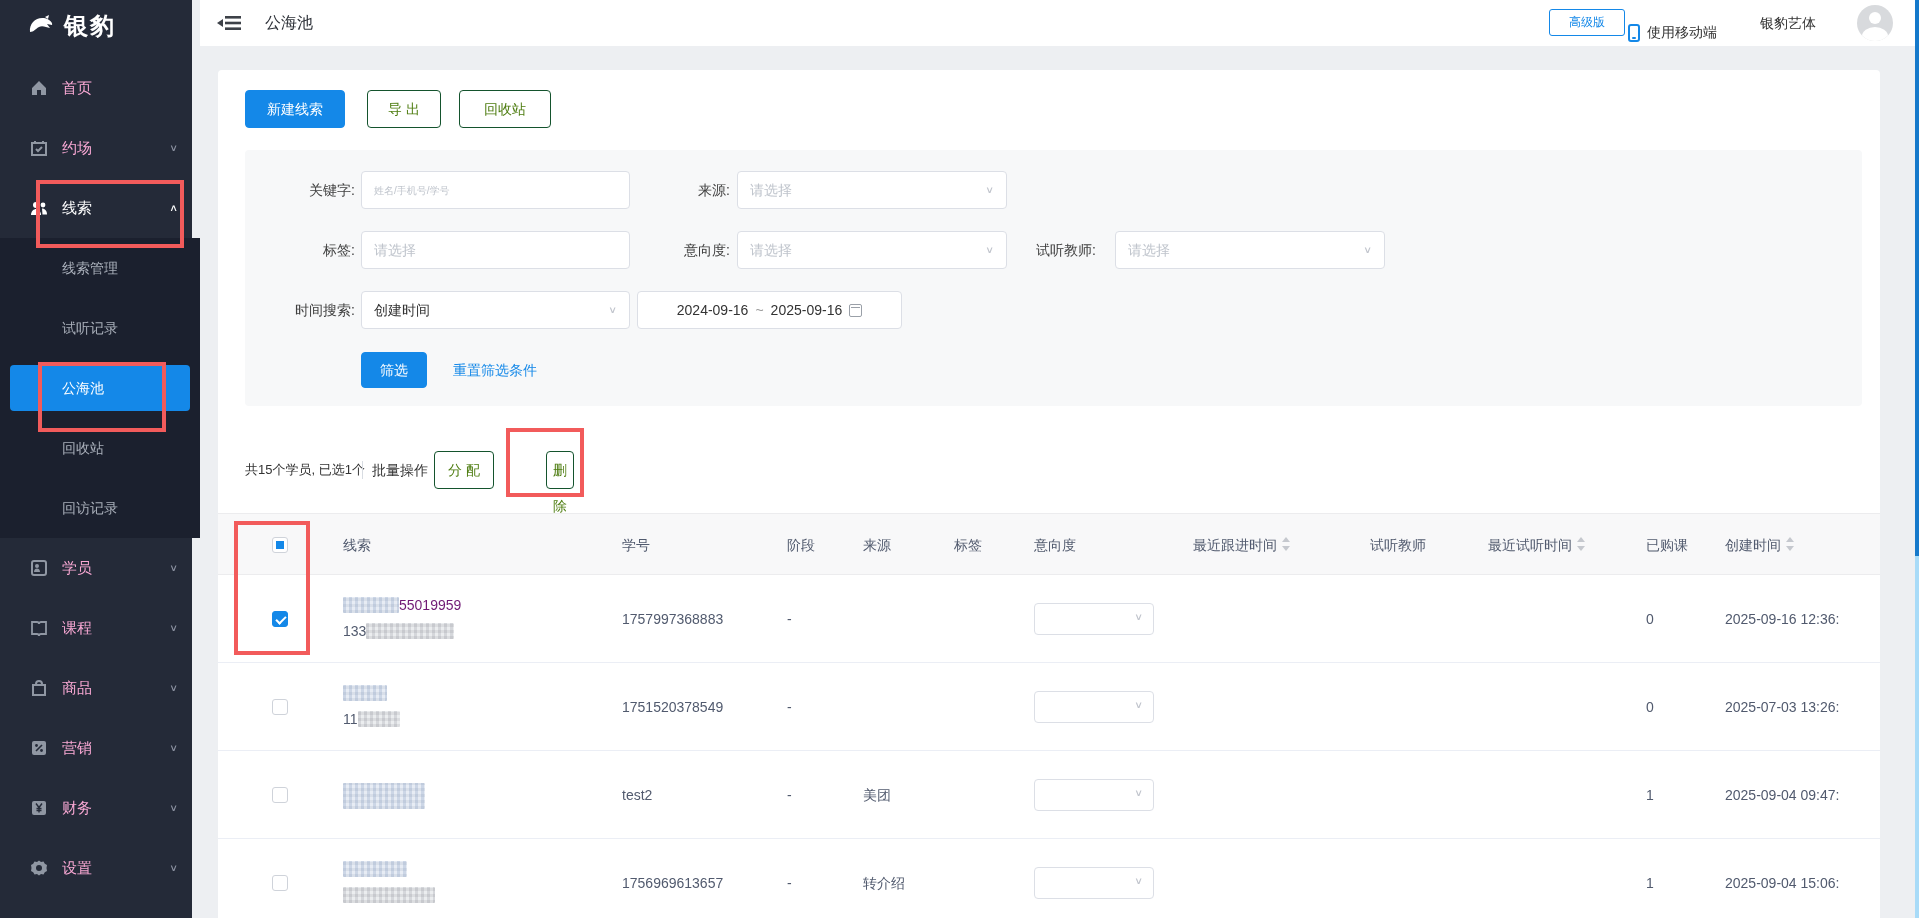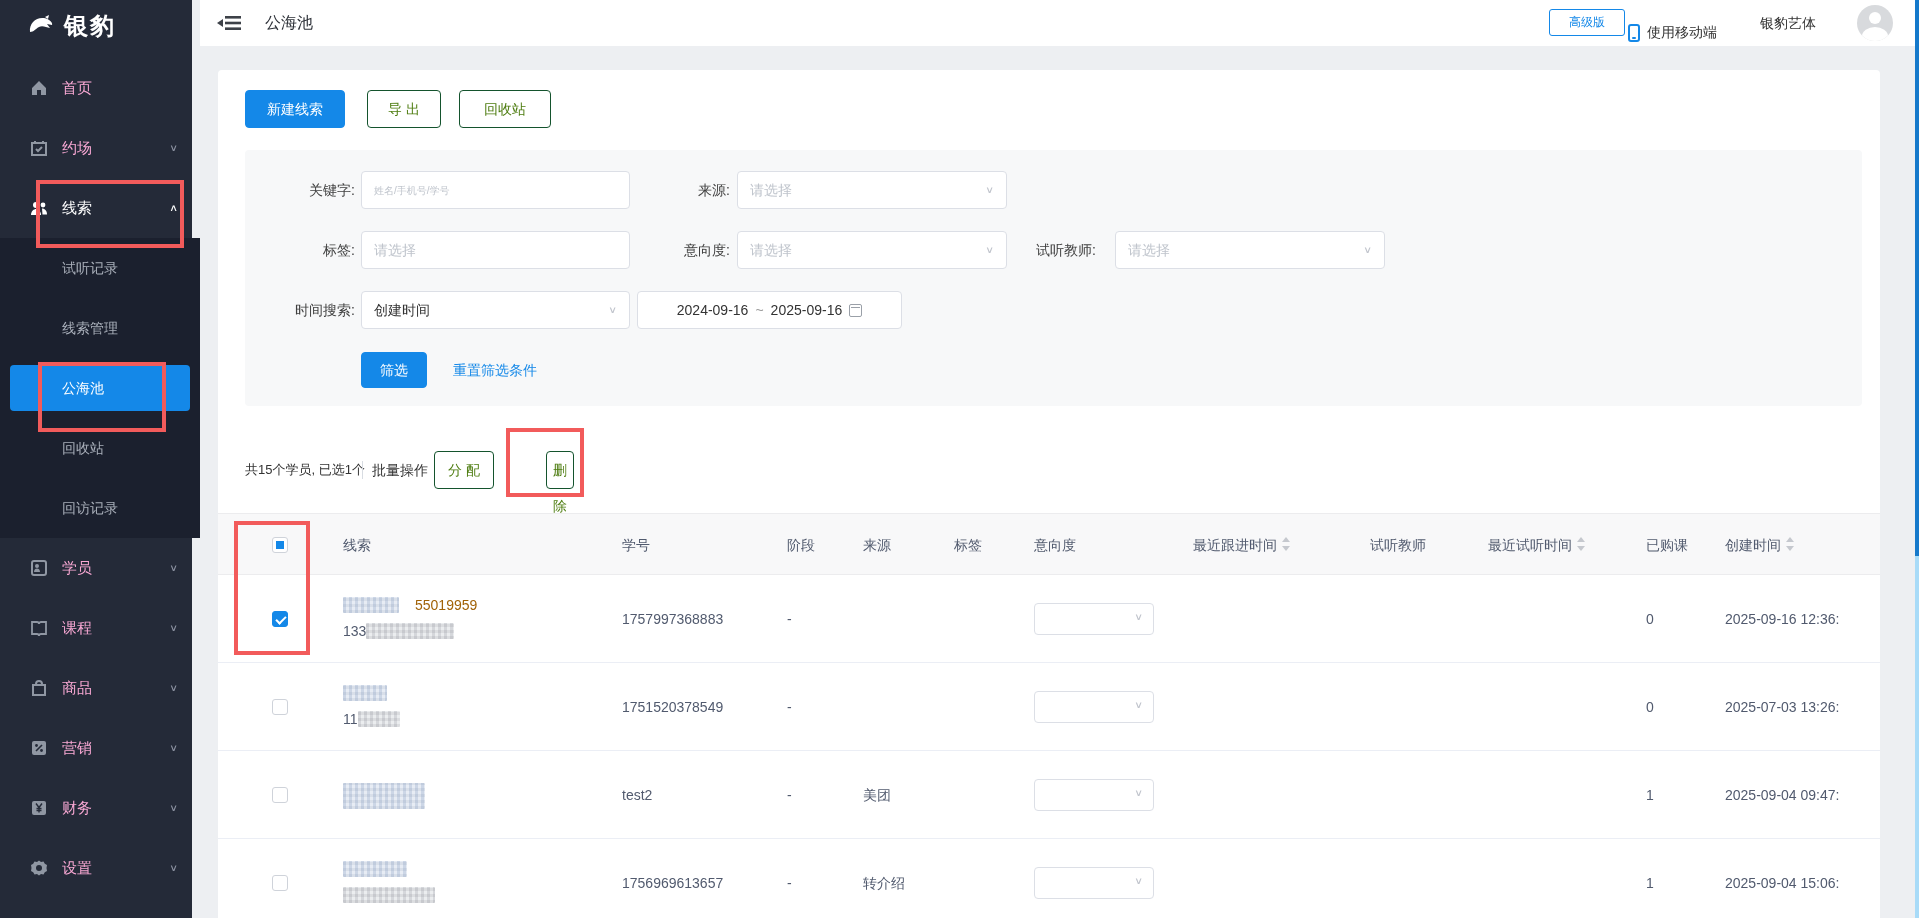--- a/index.html
+++ b/index.html
@@ -72,21 +72,21 @@
   
   .thead { position:absolute; left:218px; top:513px; width:1662px; height:62px; background:#f8f8f9; border-top:1px solid #ececee; border-bottom:1px solid #ececee; overflow:hidden; }
   .th { position:absolute; top:0; line-height:62px; font-size:14px; color:#515a6e; white-space:nowrap; }
   .sorts { display:inline-block; width:10px; height:14px; position:relative; margin-left:5px; }
   .sorts i { position:absolute; left:0; width:0; height:0; border-left:4px solid transparent; border-right:4px solid transparent; }
   .sorts .up { top:1px; border-bottom:5px solid #c5c8ce; }
   .sorts .dn { bottom:-1px; border-top:5px solid #c5c8ce; }
   .trow { position:absolute; left:218px; width:1662px; height:88px; background:#fff; border-bottom:1px solid #ebeef5; overflow:hidden; }
   .td { position:absolute; line-height:88px; font-size:14px; color:#515a6e; white-space:nowrap; }
   .cell2l { line-height:20px; top:20px; }
-  .link { color:#a16207;padding-left:16px; }
+  .link { color:#701a75; }
   .rsel { position:absolute; left:816px; top:28px; width:120px; height:32px; background:#fff; border:1px solid #dcdfe6; border-radius:4px; cursor:pointer; }
   .rsel::after { content:"∨"; position:absolute; right:10px; top:6px; color:#c0c4cc; font-size:12px; transform:scaleY(.8); }
 
   .mosaic { display:inline-block; height:16px; vertical-align:-3px; border-radius:1px;
     background-image:repeating-linear-gradient(0deg, rgba(90,110,140,.10) 0 3px, rgba(255,255,255,0) 3px 6px),
                      repeating-linear-gradient(90deg, #ccd6e6 0 3px, #e7ecf4 3px 6px); }
   .mosaic.gray { background-image:repeating-linear-gradient(0deg, rgba(80,80,90,.10) 0 3px, rgba(255,255,255,0) 3px 6px),
                      repeating-linear-gradient(90deg, #d5d7db 0 3px, #ebedef 3px 6px); }
 
   
@@ -148,24 +148,24 @@
             <circle cx="13" cy="6" r="2.4" fill="currentColor"></circle>
             <path d="M12 9.5 c3 0 5 2.5 5 6 H12.5" fill="currentColor"></path>
           </svg>
       </span>
       <span class="lbl">线索</span>
       <span class="chev">∧</span>
     </div>
 
     <div class="submenu">
       <div class="s-item">
+        <span class="lbl">线索管理</span>
+      </div>
+      <div class="s-item">
         <span class="lbl">试听记录</span>
-      </div>
-      <div class="s-item">
-        <span class="lbl">线索管理</span>
       </div>
       <div class="s-item selected">
         <span class="bar"></span>
         <span class="lbl">公海池</span>
       </div>
       <div class="s-item">
         <span class="lbl">回收站</span>
       </div>
       <div class="s-item">
         <span class="lbl">回访记录</span>

